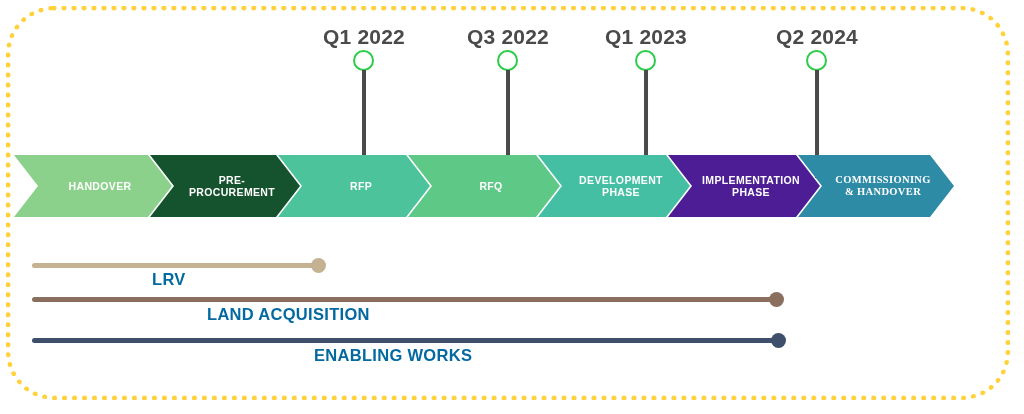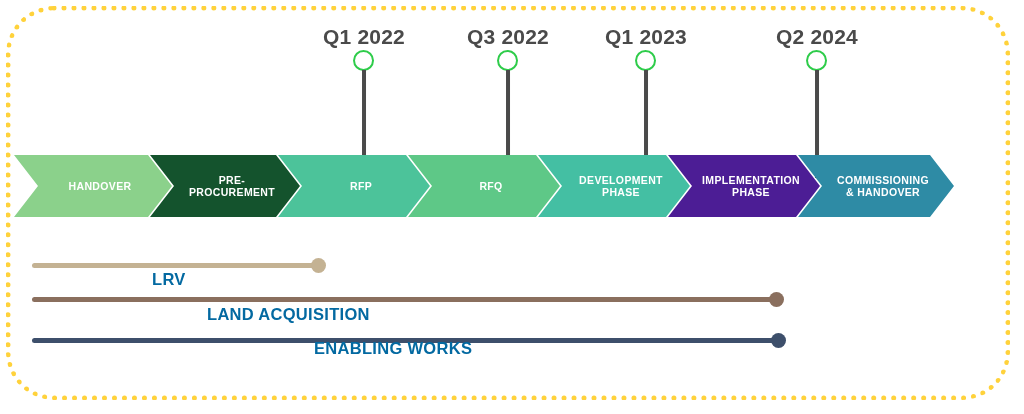--- a/index.html
+++ b/index.html
@@ -167,37 +167,37 @@
         <div class="chevron-label">RFQ</div>
       </div>
       <div class="chevron" style="width: 152px; background: rgb(68, 191, 163); z-index: 3;">
         <div class="chevron-label">DEVELOPMENT
 PHASE</div>
       </div>
       <div class="chevron" style="width: 152px; background: #4c1d95; z-index: 2;">
         <div class="chevron-label">IMPLEMENTATION
 PHASE</div>
       </div>
-      <div class="chevron" style="width: 156px; background: rgb(46, 139, 165); z-index: 1;">
+      <div class="chevron" style="width: 156px; background: rgb(46, 139, 165); z-index: 1; font-family: Liberation Serif, serif;">
         <div class="chevron-label">COMMISSIONING
 &amp; HANDOVER</div>
       </div>
     </div>
 
   <div id="workstreams-layer">
       <div class="workstream">
         <div class="ws-line" style="left: 32px; top: 263px; width: 286px; background: rgb(196, 178, 147);"></div>
         <div class="ws-dot" style="left: 311px; top: 258px; background: rgb(196, 178, 147);"></div>
         <div class="ws-label" style="left: 152px; top: 270px;">LRV</div>
       </div>
       <div class="workstream">
         <div class="ws-line" style="left: 32px; top: 297px; width: 744px; background: rgb(138, 111, 94);"></div>
         <div class="ws-dot" style="left: 769px; top: 292px; background: rgb(138, 111, 94);"></div>
         <div class="ws-label" style="left: 207px; top: 305px;">LAND ACQUISITION</div>
       </div>
       <div class="workstream">
         <div class="ws-line" style="left: 32px; top: 338px; width: 746px; background: rgb(61, 79, 107);"></div>
         <div class="ws-dot" style="left: 771px; top: 333px; background: rgb(61, 79, 107);"></div>
-        <div class="ws-label" style="left: 314px; top: 339px;">ENABLING WORKS</div>
+        <div class="ws-label" style="left: 314px; top: 346px;">ENABLING WORKS</div>
       </div>
     </div>
 
 </div>
 
 </body></html>

